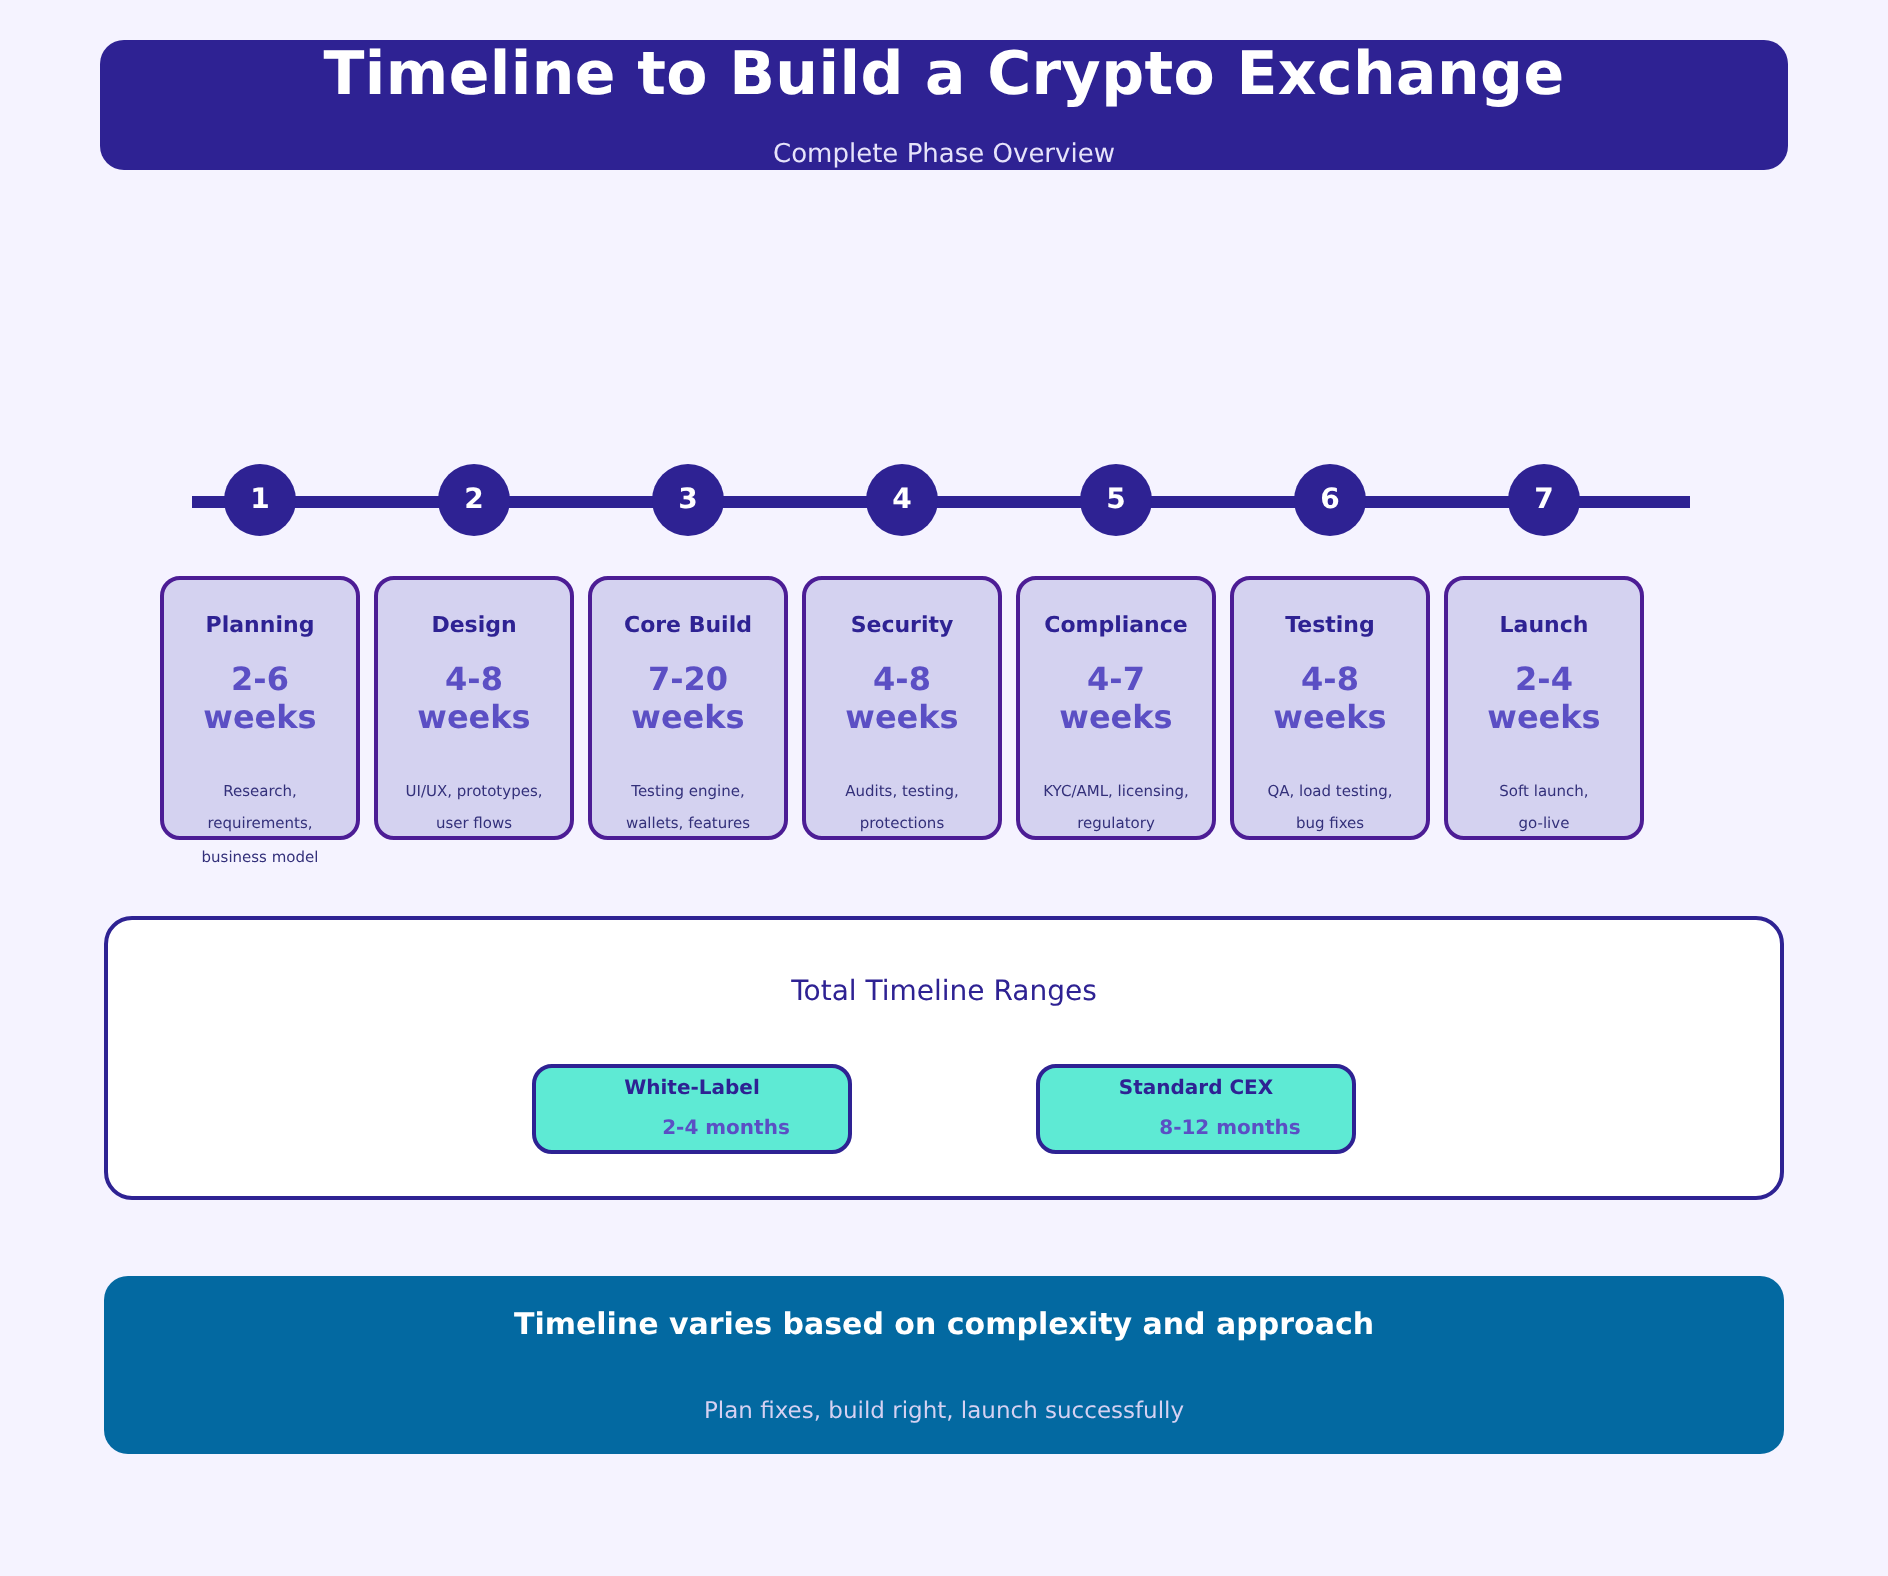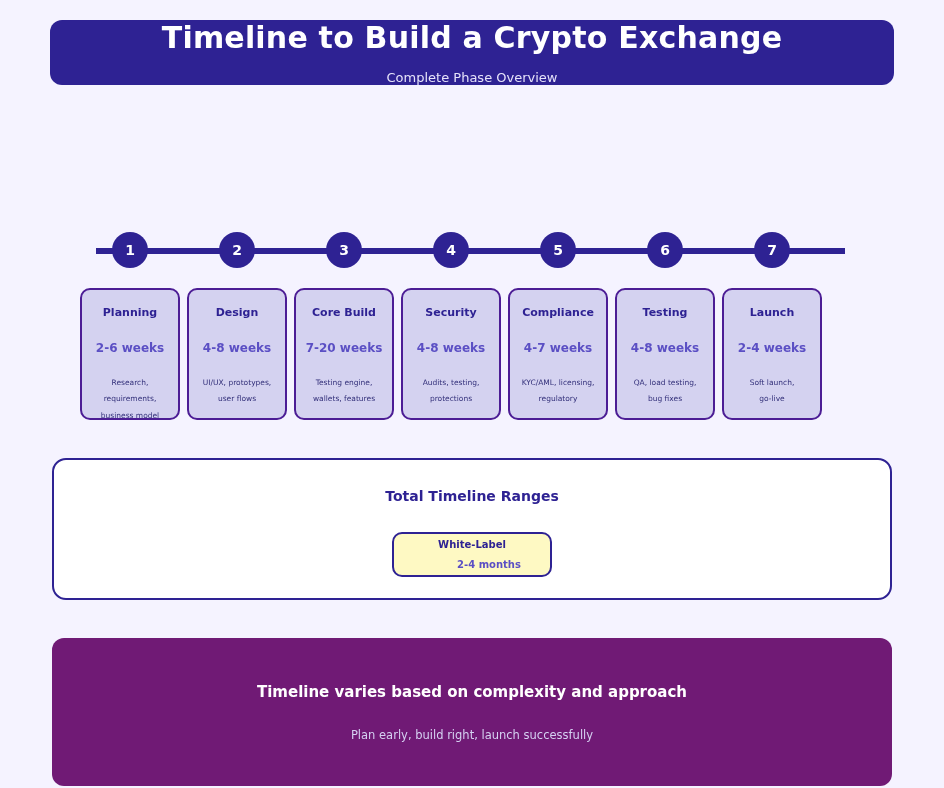--- a/index.html
+++ b/index.html
@@ -91,24 +91,24 @@
     padding: 16px 6px 6px 6px;
     text-align: center;
   }
   .phase-name {
     font-size: 11px;
     font-weight: bold;
     color: #2e2293;
     line-height: 1.2;
   }
   .phase-duration {
-    font-size: 12px;
+    font-size: 16px;
     font-weight: bold;
     color: #5b4fc4;
-    margin-top: 22px;
+    margin-top: 11px;
     line-height: 1.2;
   }
   .phase-desc {
     font-size: 7.5px;
     color: #33307a;
     margin-top: 19px;
     line-height: 2.2;
   }
 
   
@@ -118,34 +118,34 @@
     top: 458px;
     width: 840px;
     height: 142px;
     background: #ffffff;
     border: 2px solid #2e2293;
     border-radius: 14px;
   }
   .ranges-title {
     text-align: center;
     font-size: 14px;
-    font-weight: bold;
+    font-weight: normal;
     color: #2e2293;
     margin-top: 28px;
   }
   .ranges-row {
     display: flex;
     justify-content: center;
     gap: 92px;
     margin-top: 28px;
   }
   .range-pill {
     width: 160px;
     height: 45px;
-    background: #fef9c3;
+    background: #5eead4;
     border: 2px solid #2e2293;
     border-radius: 10px;
     display: flex;
     flex-direction: column;
     align-items: center;
     justify-content: center;
   }
   .range-label {
     font-size: 10px;
     font-weight: bold;
@@ -160,22 +160,22 @@
     line-height: 1.2;
     margin-left: 34px;
   }
 
   
   .footer {
     position: absolute;
     left: 52px;
     top: 638px;
     width: 840px;
-    height: 148px;
-    background: #701a75;
+    height: 89px;
+    background: #0369a1;
     border-radius: 12px;
     display: flex;
     flex-direction: column;
     align-items: center;
     justify-content: center;
   }
   .footer-title {
     color: #ffffff;
     font-size: 15px;
     font-weight: bold;
@@ -274,21 +274,25 @@
 
 <div class="ranges-box">
   <div class="ranges-title">Total Timeline Ranges</div>
   <div class="ranges-row">
 
     <div class="range-pill">
       <div class="range-label">White-Label</div>
       <div class="range-value">2-4 months</div>
     </div>
 
+    <div class="range-pill">
+      <div class="range-label">Standard CEX</div>
+      <div class="range-value">8-12 months</div>
+    </div>
 
 
   </div>
 </div>
 
 <div class="footer">
   <div class="footer-title">Timeline varies based on complexity and approach</div>
-  <div class="footer-subtitle">Plan early, build right, launch successfully</div>
+  <div class="footer-subtitle">Plan fixes, build right, launch successfully</div>
 </div>
 
 </body></html>

